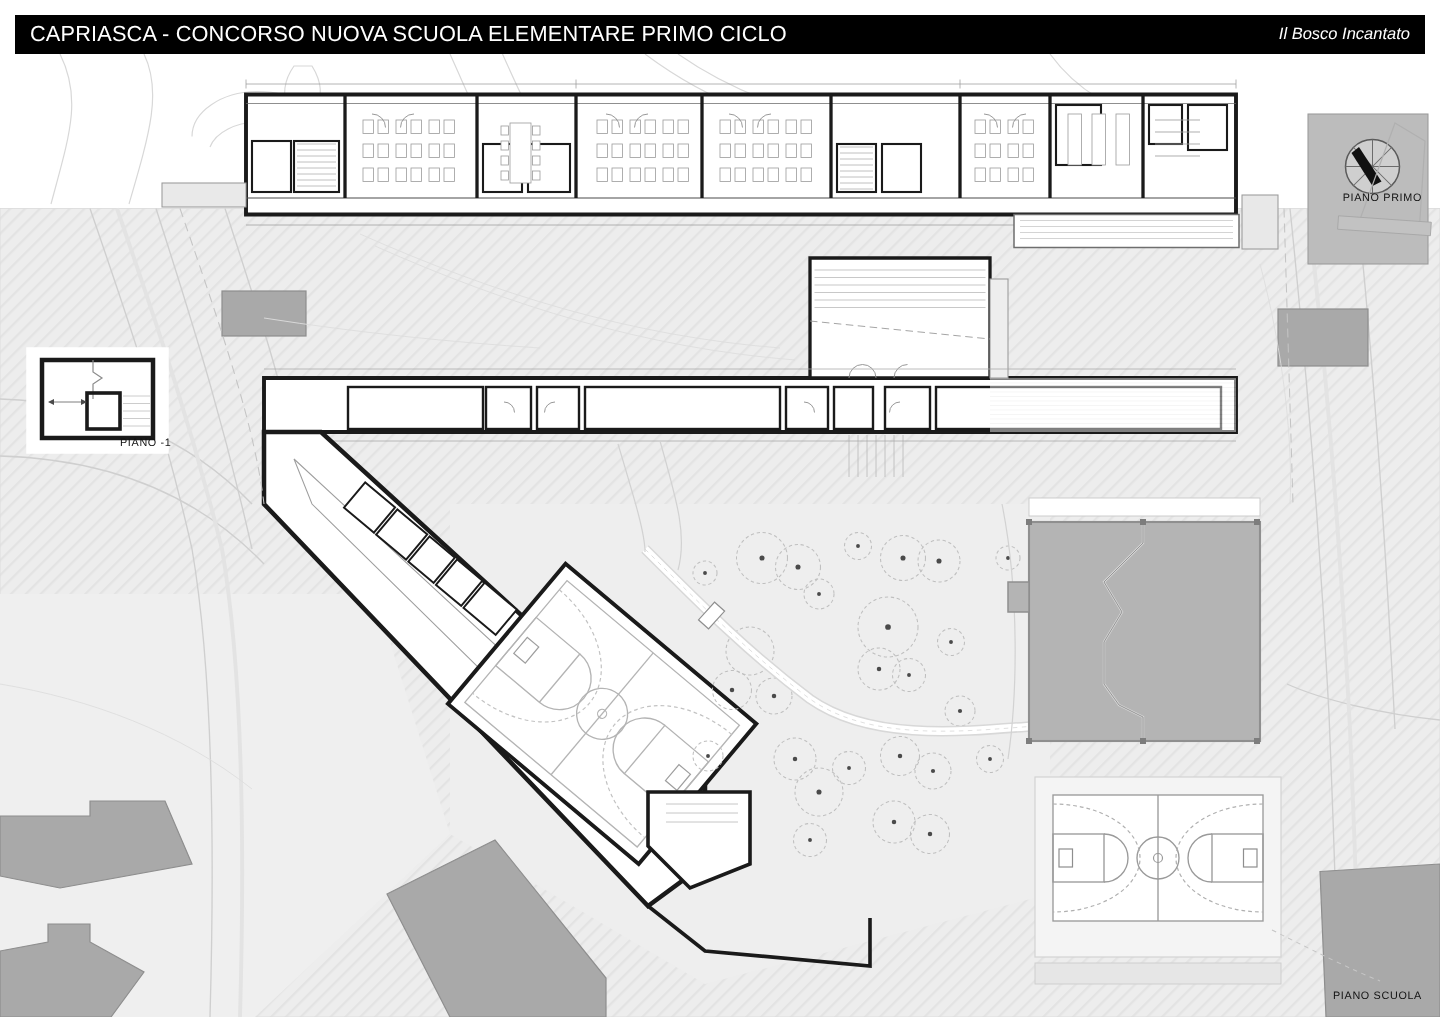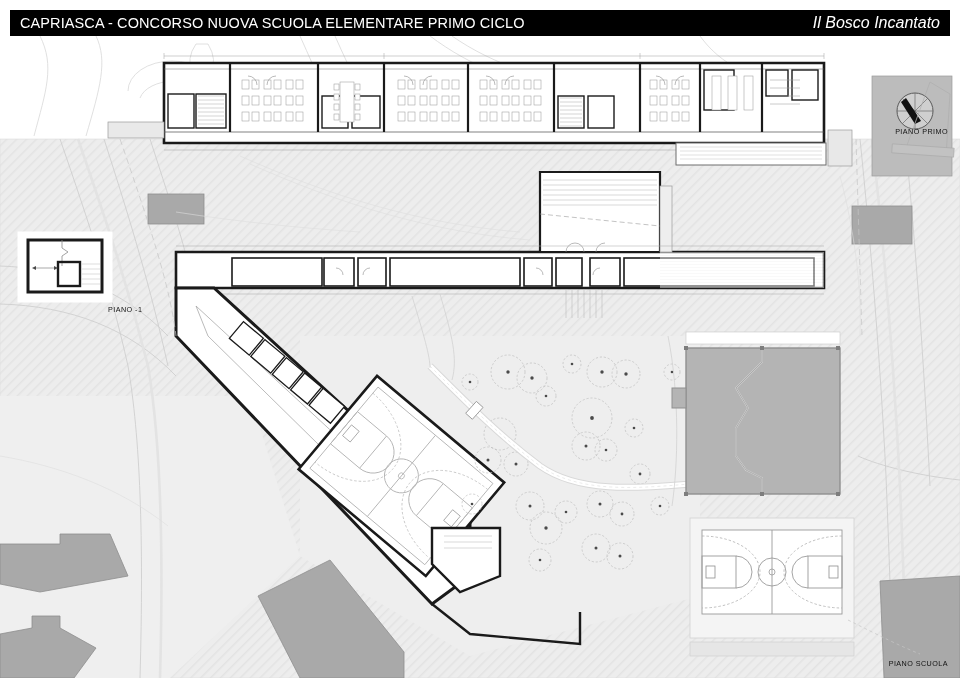--- a/index.html
+++ b/index.html
@@ -10,34 +10,34 @@
   }
   #board{position:relative;width:960px;height:678px;background:#ffffff;overflow:hidden;}
 
   
   #titlebar{
     position:absolute;left:10px;top:10px;width:940px;height:26px;
     background:#000;color:#fff;display:flex;align-items:center;
     justify-content:space-between;padding:0 10px;box-sizing:border-box;
   }
   #title-main{font-size:14.5px;letter-spacing:.1px;white-space:nowrap;}
-  #title-motto{font-size:16px;font-style:italic;white-space:nowrap;}
+  #title-motto{font-size:11px;font-style:italic;white-space:nowrap;}
 
   
   #canvas{position:absolute;left:0;top:36px;width:960px;height:642px;}
   .svgfull{position:absolute;left:0;top:0;width:960px;height:642px;}
 
   
   .plan-label{
     position:absolute;font-size:7.2px;letter-spacing:.45px;color:#111;
     font-family:"Liberation Sans",sans-serif;white-space:nowrap;
   }
   #label-primo{right:12px;top:91px;}
   #label-terreno{right:12px;top:623px;}
-  #label-meno1{left:80px;top:269px;margin-left:28px;}
+  #label-meno1{left:80px;top:254px;}
 </style>
 </head>
 <body>
 
 <div id="board">
 
   <div id="titlebar">
     <span id="title-main">CAPRIASCA - CONCORSO NUOVA SCUOLA ELEMENTARE PRIMO CICLO</span>
     <span id="title-motto">Il Bosco Incantato</span>
   </div>

